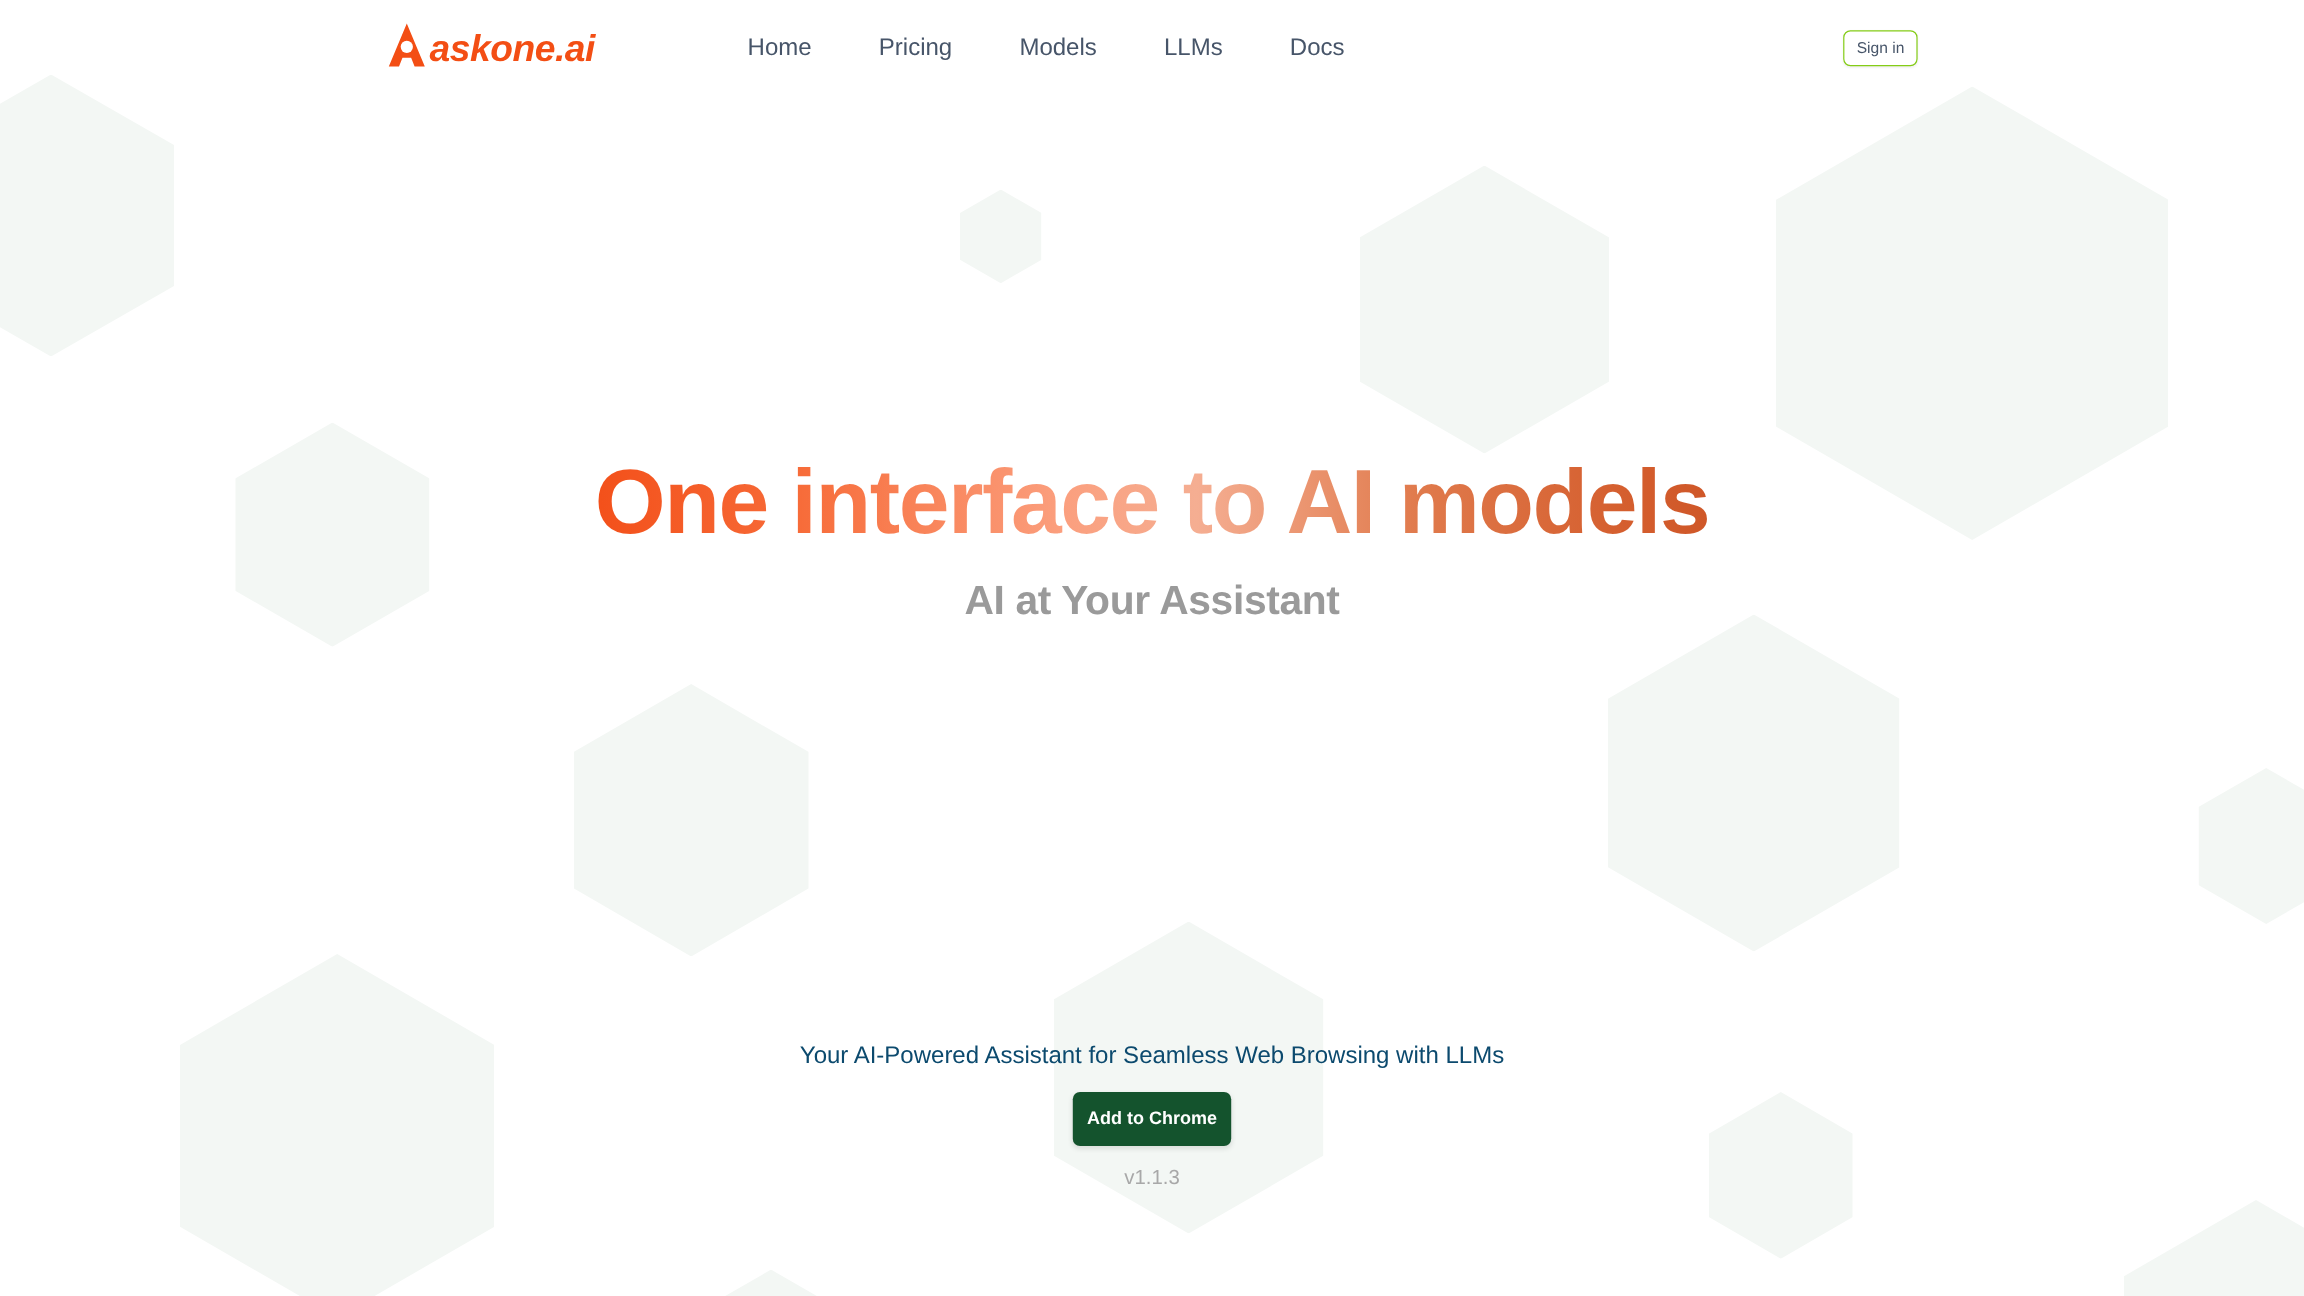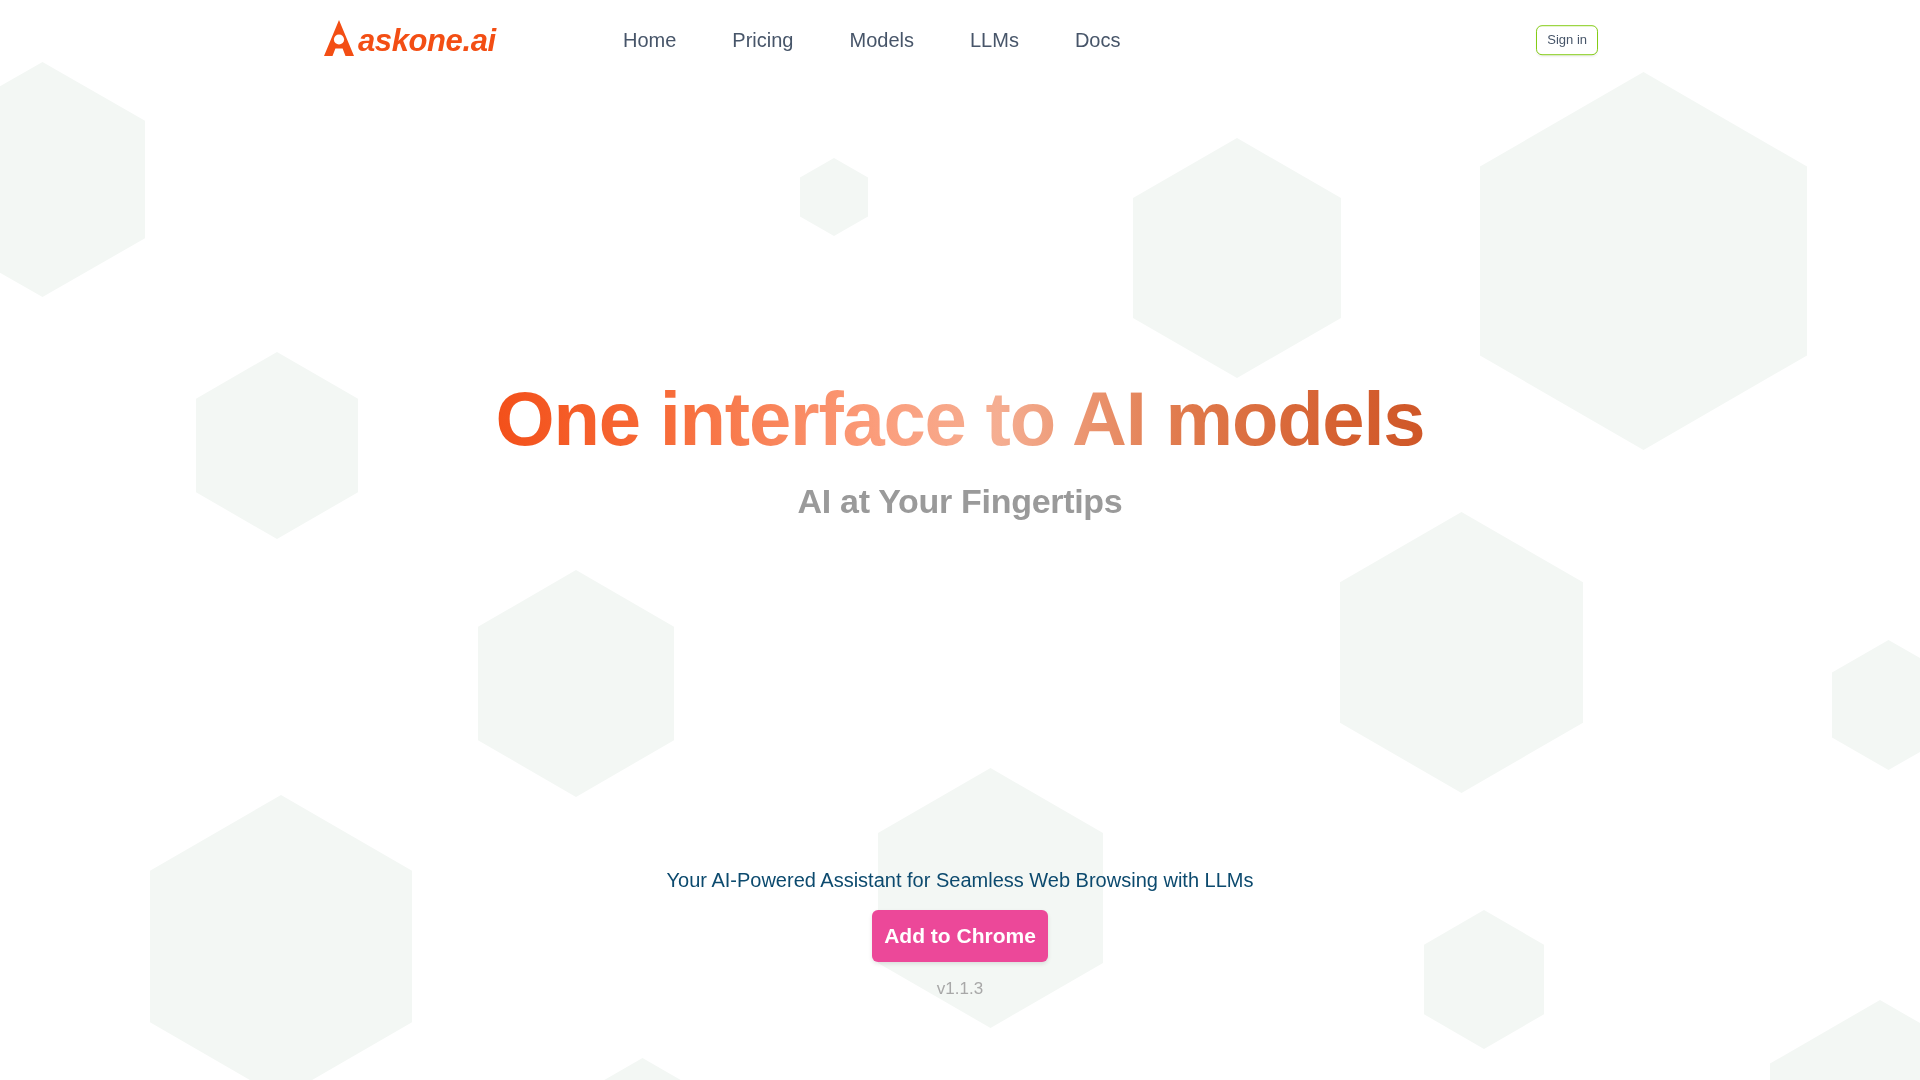--- a/index.html
+++ b/index.html
@@ -73,22 +73,22 @@
     margin-top:22px;
     font-size:34px; font-weight:bold; color:#9a9a9a;
     letter-spacing:-0.3px; white-space:nowrap;
   }
   #tagline {
     margin-top:348px;
     font-size:20px; color:#0c4a6e; white-space:nowrap;
   }
   #cta-button {
     margin-top:18px;
-    background:#ec4899; color:#ffffff;
-    font-size:21px; font-weight:bold;
+    background:#14532d; color:#ffffff;
+    font-size:15px; font-weight:bold;
     border:none; border-radius:6px;
     padding:14px 12px;
     cursor:pointer;
     box-shadow:0 2px 4px rgba(0,0,0,0.10);
     font-family:"Liberation Sans", sans-serif;
     white-space:nowrap;
   }
   #version-text {
     margin-top:17px;
     font-size:17px; color:#a8a8a8;
@@ -133,19 +133,19 @@
       <a class="nav-link" href="#">Models</a>
       <a class="nav-link" href="#">LLMs</a>
       <a class="nav-link" href="#">Docs</a>
     </nav>
 
     <button id="signin-button">Sign in</button>
   </header>
 
   <main id="hero">
     <h1 id="headline">One interface to AI models</h1>
-    <h2 id="subheadline">AI at Your Fingertips</h2>
+    <h2 id="subheadline">AI at Your Assistant</h2>
     <p id="tagline">Your AI-Powered Assistant for Seamless Web Browsing with LLMs</p>
     <button id="cta-button">Add to Chrome</button>
     <div id="version-text">v1.1.3</div>
   </main>
 
 </div>
 
 </body></html>

